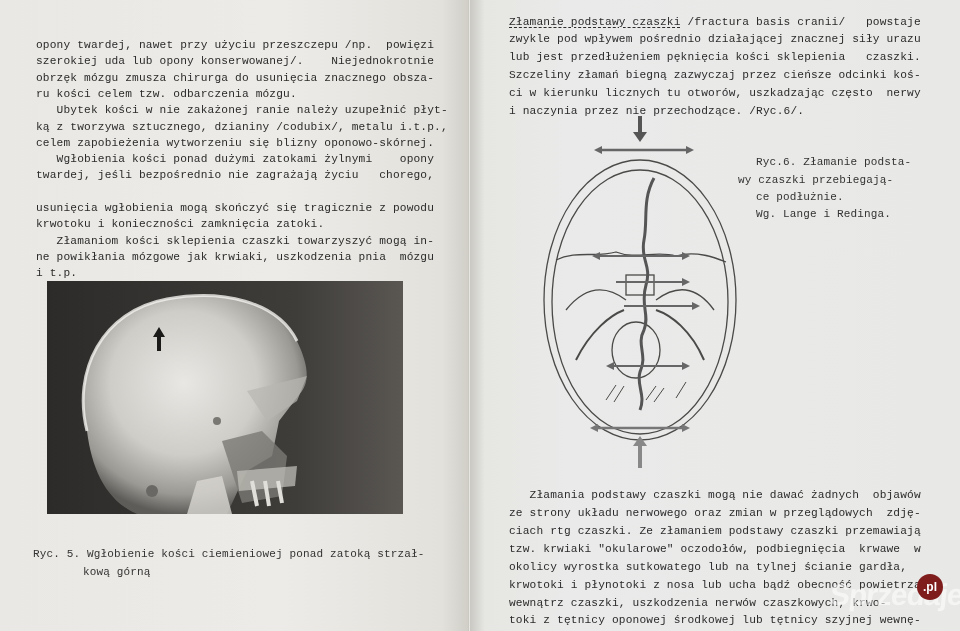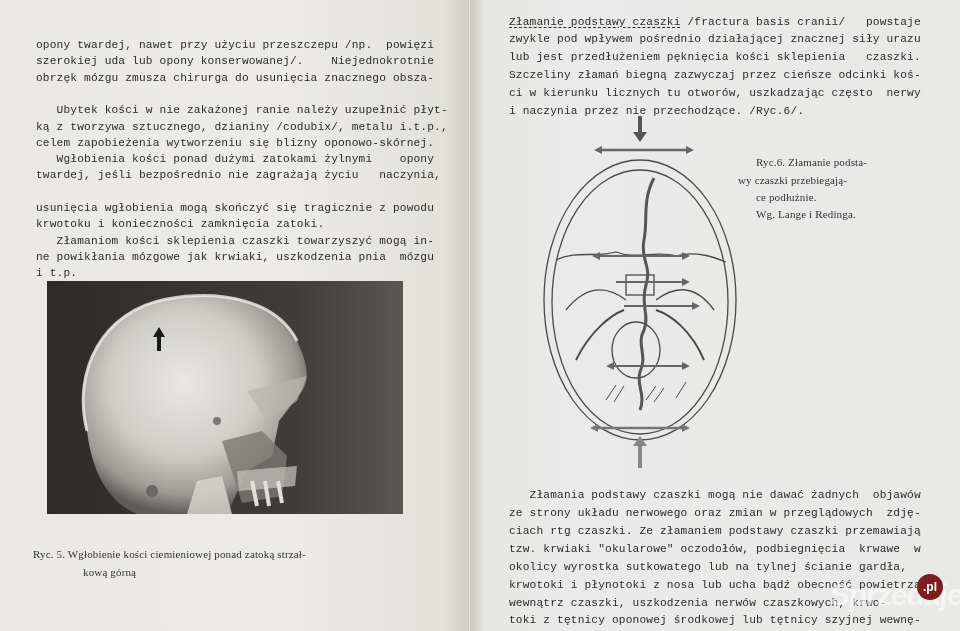--- a/index.html
+++ b/index.html
@@ -5,40 +5,41 @@
   html, body { margin:0; padding:0; }
   body { width:960px; height:631px; overflow:hidden; background:#dcdcd8; position:relative; font-family:"Liberation Mono","DejaVu Sans Mono",monospace; }
   .spread { position:absolute; left:0; top:0; width:960px; height:631px; }
   .page { position:absolute; top:0; height:631px; overflow:hidden; }
   .page-left { left:0; width:470px; background:linear-gradient(90deg,#e9e8e4 0%,#ecebe7 60%,#e2e1dc 94%,#cfcdc6 100%); }
   .page-right { left:470px; width:490px; background:linear-gradient(90deg,#c9c8c3 0%,#e6e6e2 3%,#eaeaea 20%,#e8e8e6 100%); }
   .gutter { position:absolute; left:468px; top:0; width:4px; height:631px; background:linear-gradient(90deg,#bdbab3,#f6f5f1,#c4c2bc); }
   .tline { position:absolute; white-space:pre; font-size:11.2px; color:#2b2b2b; letter-spacing:0.15px; line-height:14px; }
   .xray { position:absolute; left:47px; top:281px; width:356px; height:233px; background:#3a3936; overflow:hidden; }
   .xray svg { display:block; }
-  .caption { position:absolute; white-space:pre; font-size:11px; color:#333; letter-spacing:0.15px;font-family:Liberation Serif, serif; }
+  .caption { position:absolute; white-space:pre; font-size:11px; color:#333; letter-spacing:0.15px; }
   .diagram { position:absolute; left:536px; top:110px; width:220px; height:365px; }
   .title-ul { text-decoration:underline; text-decoration-style:dashed; text-underline-offset:2px; }
   .watermark { position:absolute; left:830px; top:578px; font-family:"Liberation Sans",sans-serif; font-size:30px; font-weight:bold; color:rgba(255,255,255,0.55); letter-spacing:-1px; transform:skewX(-6deg); }
   .wm-badge { position:absolute; left:917px; top:574px; width:26px; height:26px; border-radius:50%; background:#7f1d1d; color:#fff; font-family:"Liberation Sans",sans-serif; font-size:12px; font-weight:bold; text-align:center; line-height:26px; }
 </style>
 </head>
 <body>
 
 <div class="spread">
 
   <div class="page page-left">
     <div class="tline" style="left:36px;top:38px">opony twardej, nawet przy użyciu przeszczepu /np.  powięzi</div>
     <div class="tline" style="left: 36px; top: 54.3px;">szerokiej uda lub opony konserwowanej/.    Niejednokrotnie</div>
     <div class="tline" style="left: 36px; top: 70.6px;">obrzęk mózgu zmusza chirurga do usunięcia znacznego obsza-</div>
+    <div class="tline" style="left: 36px; top: 86.9px;">ru kości celem tzw. odbarczenia mózgu.</div>
     <div class="tline" style="left: 36px; top: 103.2px;">   Ubytek kości w nie zakażonej ranie należy uzupełnić płyt-</div>
     <div class="tline" style="left: 36px; top: 119.5px;">ką z tworzywa sztucznego, dzianiny /codubix/, metalu i.t.p.,</div>
     <div class="tline" style="left: 36px; top: 135.8px;">celem zapobieżenia wytworzeniu się blizny oponowo-skórnej.</div>
     <div class="tline" style="left: 36px; top: 152.1px;">   Wgłobienia kości ponad dużymi zatokami żylnymi    opony</div>
-    <div class="tline" style="left: 36px; top: 168.4px;">twardej, jeśli bezpośrednio nie zagrażają życiu   naczynia,</div>
+    <div class="tline" style="left: 36px; top: 168.4px;">twardej, jeśli bezpośrednio nie zagrażają życiu   chorego,</div>
     <div class="tline" style="left: 36px; top: 201px;">usunięcia wgłobienia mogą skończyć się tragicznie z powodu</div>
     <div class="tline" style="left: 36px; top: 217.3px;">krwotoku i konieczności zamknięcia zatoki.</div>
     <div class="tline" style="left: 36px; top: 233.6px;">   Złamaniom kości sklepienia czaszki towarzyszyć mogą in-</div>
     <div class="tline" style="left: 36px; top: 249.9px; text-align: center;">ne powikłania mózgowe jak krwiaki, uszkodzenia pnia  mózgu</div>
 
     <div class="tline" style="left:36px;top:264px;opacity:0"></div>
 
     <div class="xray" title="lateral skull x-ray with arrow">
       <svg width="356" height="233" viewBox="0 0 356 233">
         <defs>

